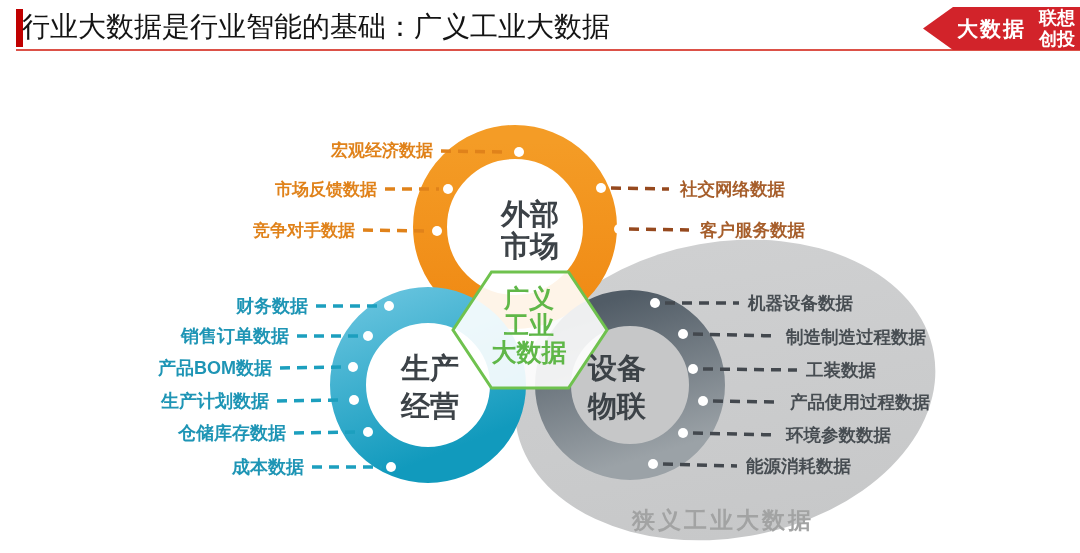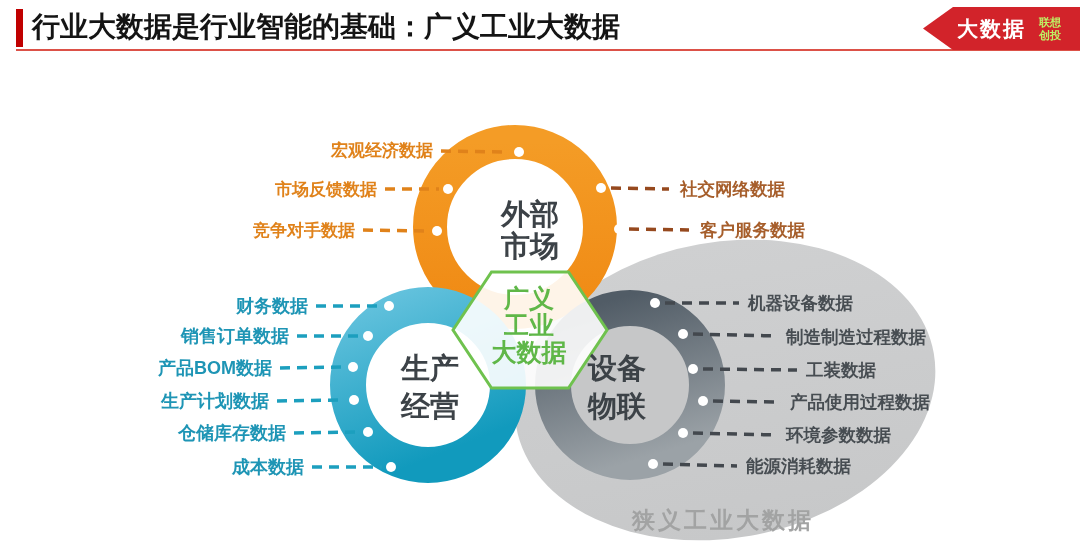--- a/index.html
+++ b/index.html
@@ -1,27 +1,27 @@
 <!DOCTYPE html>
 <html><head>
 <meta charset="utf-8">
 <style>
   html,body{margin:0;padding:0;background:#ffffff;}
   body{width:1080px;height:553px;overflow:hidden;font-family:"Liberation Sans","DejaVu Sans",sans-serif;}
   .page{position:relative;width:1080px;height:553px;background:#fff;}
 
   
   .title-bar{position:absolute;left:16px;top:9px;width:7px;height:38px;background:#C00000;}
-  .page-title{position:absolute;left:32px;top:8px;font-size:28px;font-weight:bold;color:#141414;white-space:nowrap;}
+  .page-title{position:absolute;left:22px;top:8px;font-size:28px;font-weight:normal;color:#141414;white-space:nowrap;}
   .title-underline{position:absolute;left:16px;top:49px;width:1064px;height:2px;background:#DC5148;}
   .badge{position:absolute;top:7px;right:0;width:157px;height:43px;background:#D2232A;
          clip-path:polygon(0 50%,30px 0,100% 0,100% 100%,30px 100%);
          display:flex;align-items:center;}
   .badge-primary{margin-left:34px;font-size:21px;font-weight:bold;color:#fff;letter-spacing:2px;white-space:nowrap;}
-  .badge-secondary{margin-left:13px;font-size:11px;font-weight:bold;color:#bef264;line-height:1.12;text-align:center;white-space:nowrap;}
+  .badge-secondary{margin-left:13px;font-size:18px;font-weight:bold;color:#ffffff;line-height:1.12;text-align:center;white-space:nowrap;}
 
   
   svg{position:absolute;left:0;top:0;}
   svg text{font-family:"Liberation Sans","DejaVu Sans",sans-serif;}
   .ring-title{font-size:29px;font-weight:bold;fill:#3C4247;}
   .hex-title{font-size:25px;font-weight:bold;fill:#5FB748;}
   .lbl-orange{font-size:17px;font-weight:600;fill:#E0821A;}
   .lbl-brown{font-size:17.5px;font-weight:600;fill:#A65E2B;}
   .lbl-blue{font-size:18px;font-weight:600;fill:#1E95B5;}
   .lbl-gray{font-size:17.5px;font-weight:600;fill:#474D52;}

